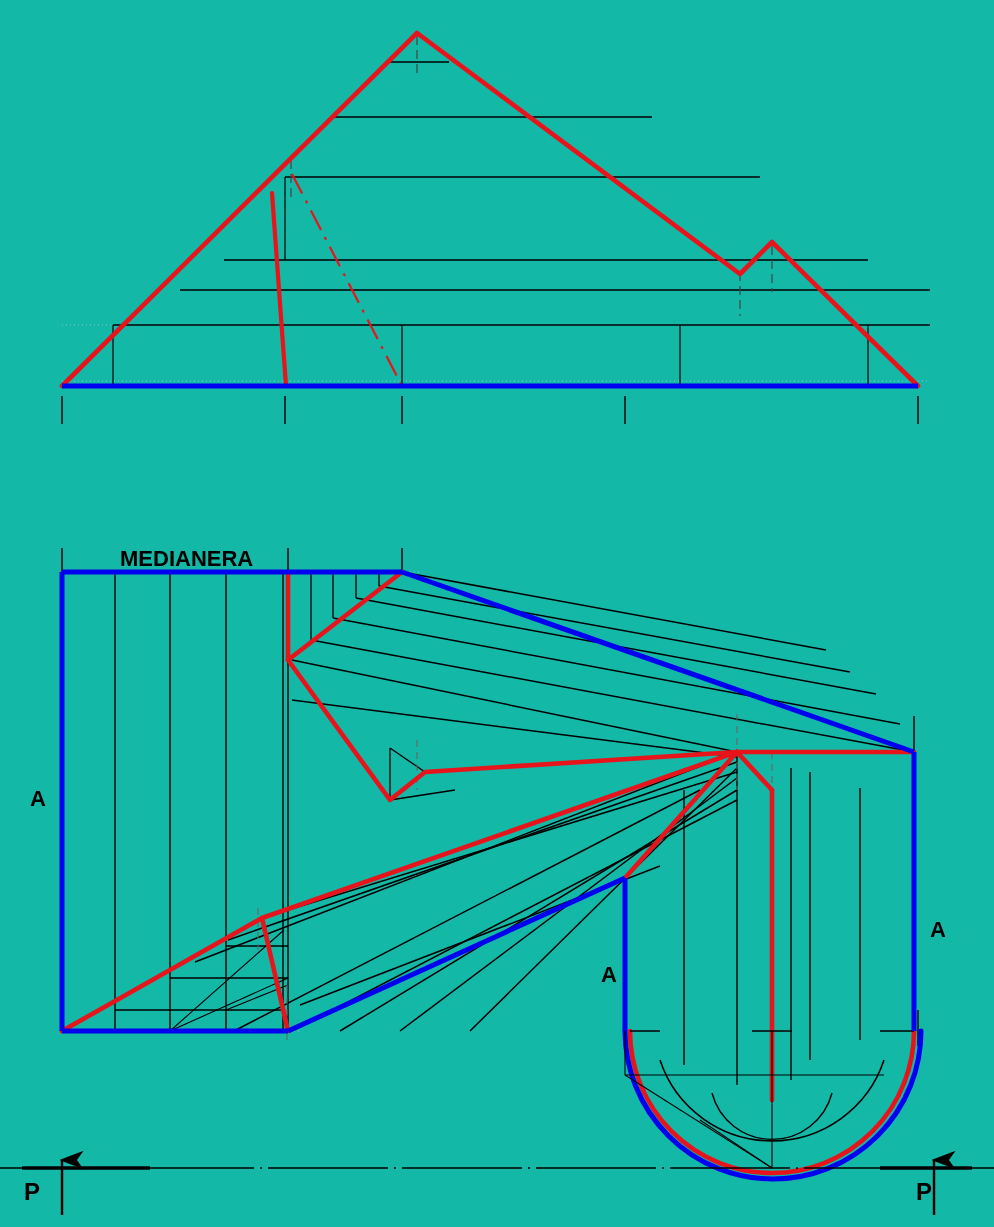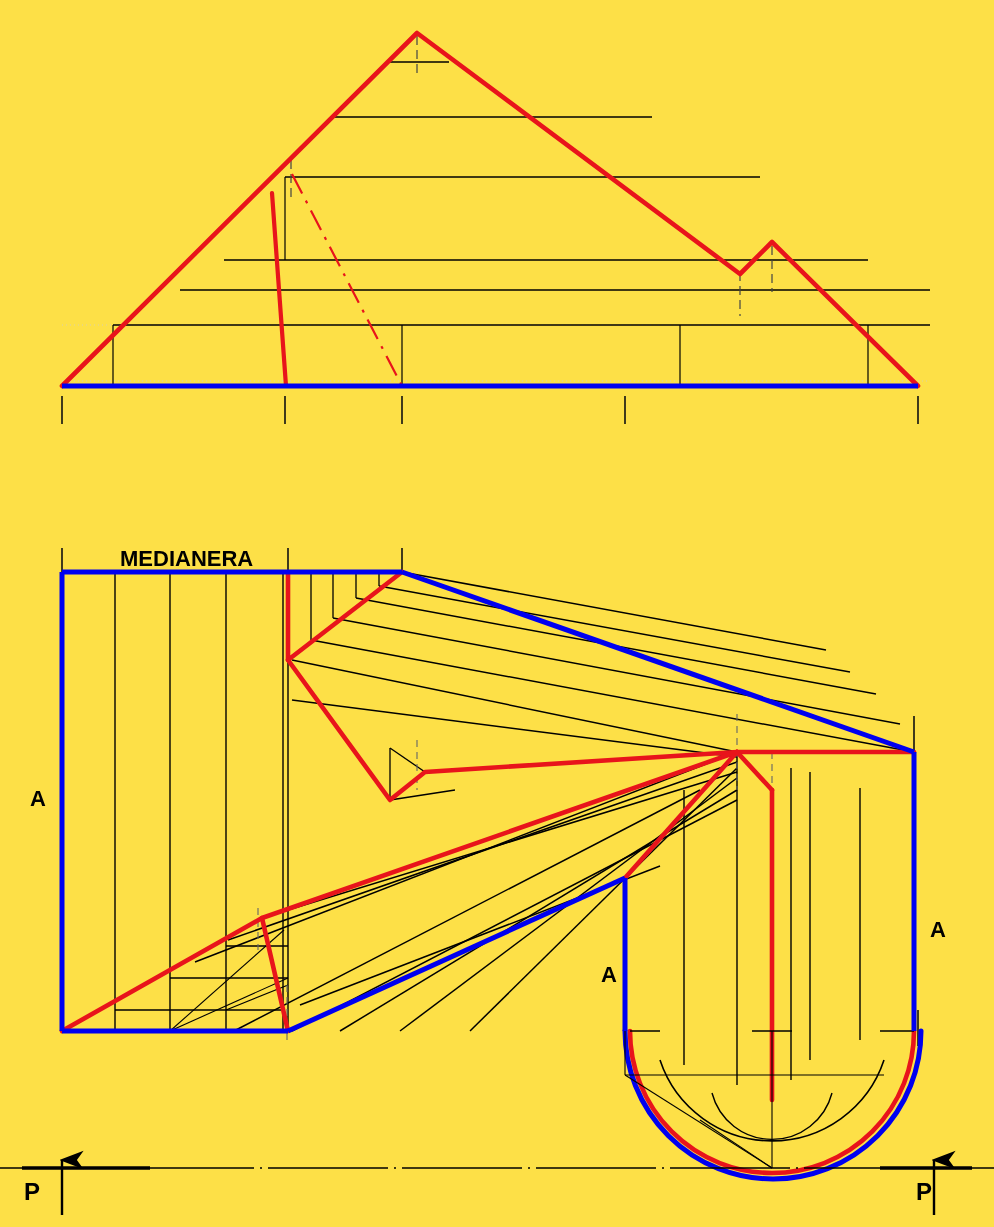--- a/index.html
+++ b/index.html
@@ -1,18 +1,18 @@
 <!DOCTYPE html>
 <html><head>
 <meta charset="utf-8">
 <title>Roof Descriptive Geometry Drawing</title>
 <style>
   html,body{margin:0;padding:0;background:#ffffff;}
   body{font-family:"Liberation Sans",sans-serif;}
-  #stage{position:relative;width:994px;height:1227px;background:#fde047;overflow:hidden;}
+  #stage{position:relative;width:994px;height:1227px;background:#14b8a6;overflow:hidden;}
   svg#drawing{position:absolute;left:0;top:0;width:994px;height:1227px;display:block;}
   .lbl{font-family:"Liberation Sans",sans-serif;font-weight:bold;fill:#000;}
 </style>
 </head>
 <body>
 
 <div id="stage">
 <svg id="drawing" viewBox="0 0 994 1227">
 
   <defs>

